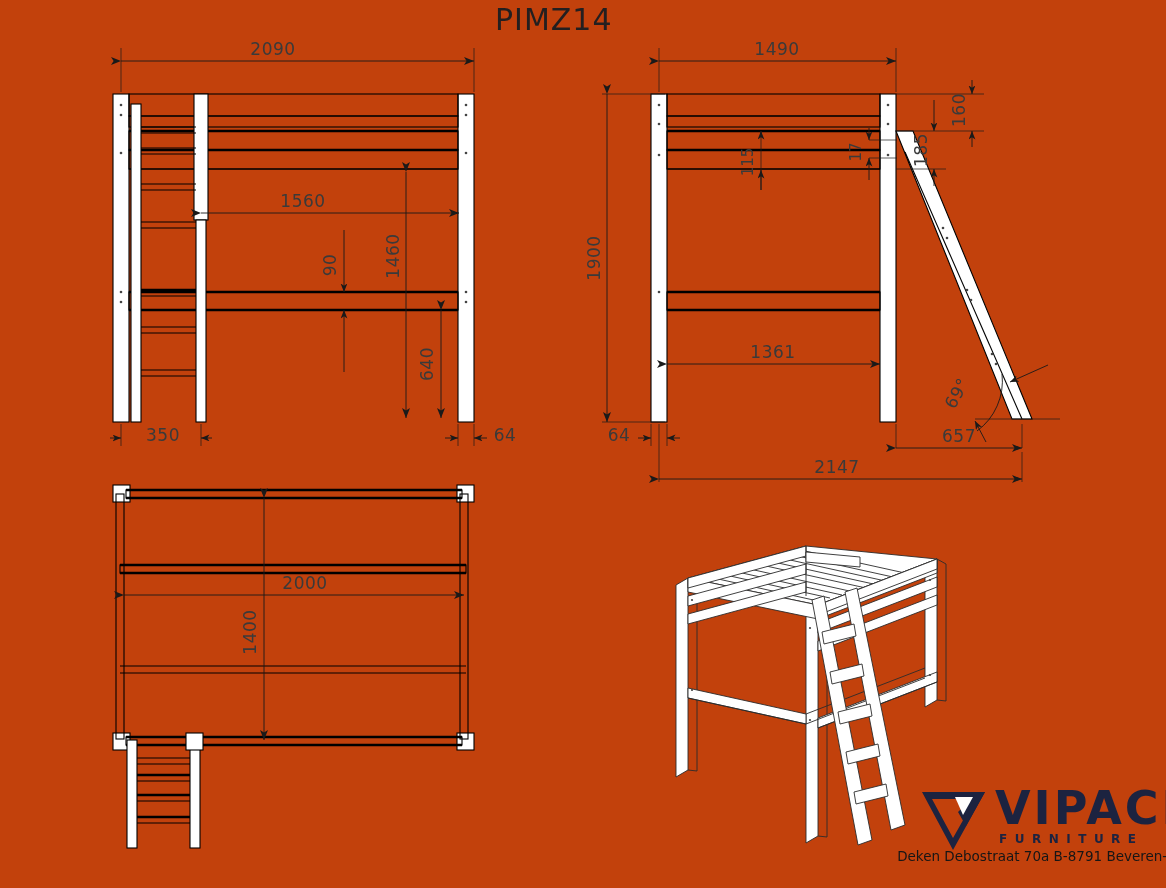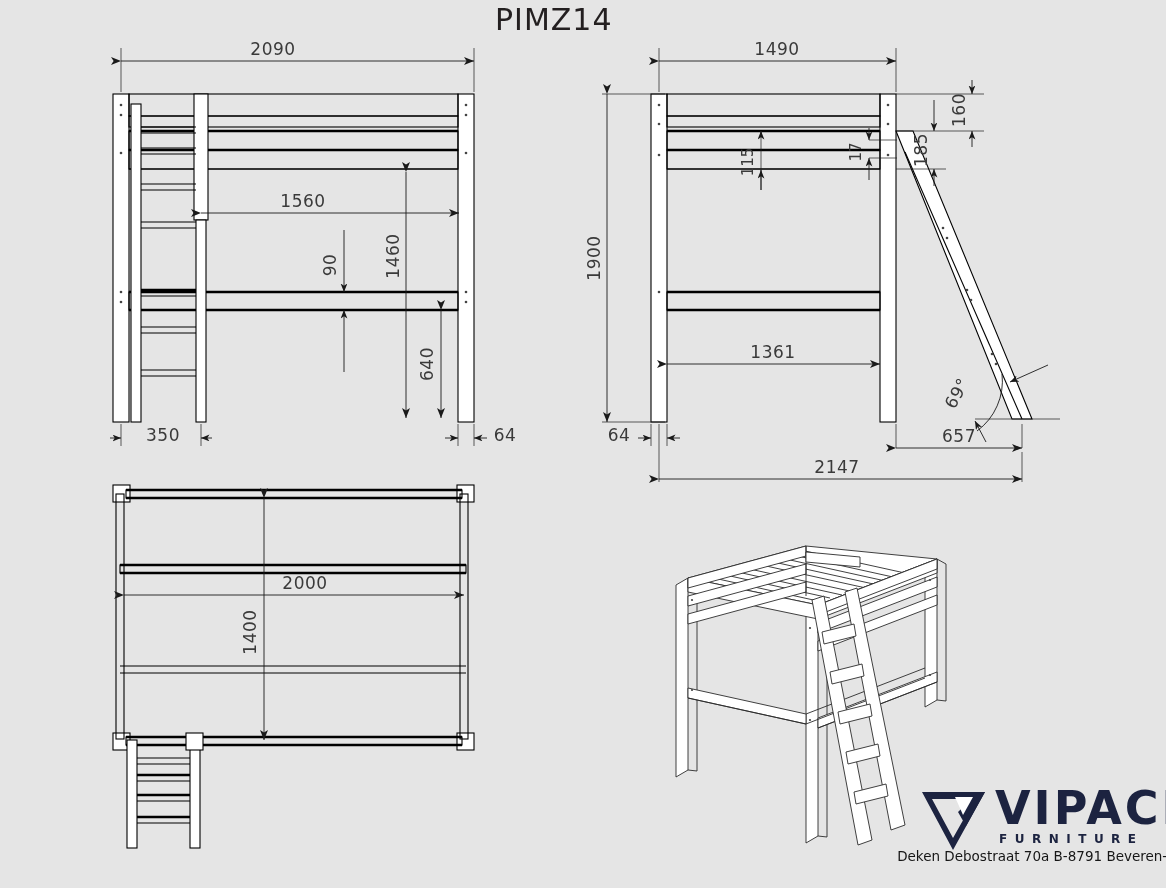--- a/index.html
+++ b/index.html
@@ -9,21 +9,21 @@
     background: #ffffff;
   }
   body {
     font-family: "Liberation Sans", sans-serif;
     color: #1a1a1a;
   }
   #sheet {
     position: relative;
     width: 1166px;
     height: 888px;
-    background: #e5e5e5;
+    background: #c2410c;
     overflow: hidden;
   }
   #drawing {
     position: absolute;
     left: 0;
     top: 0;
     width: 1166px;
     height: 888px;
   }
   .title-text {

